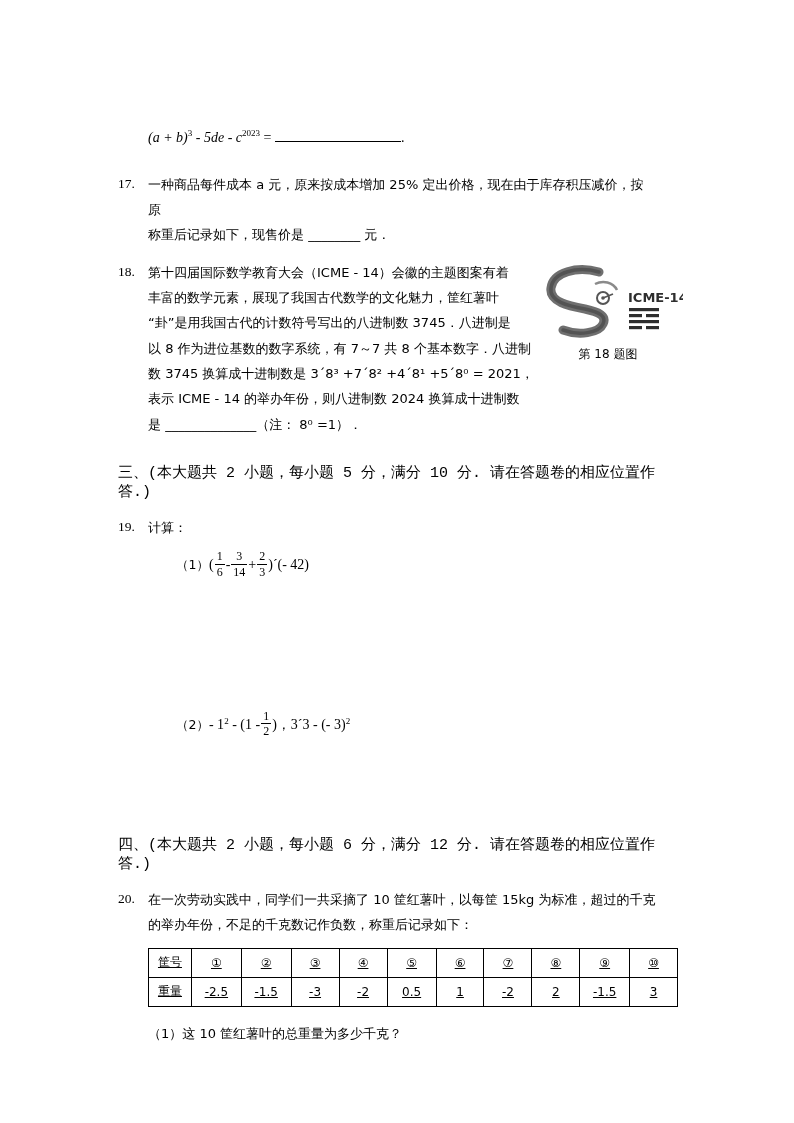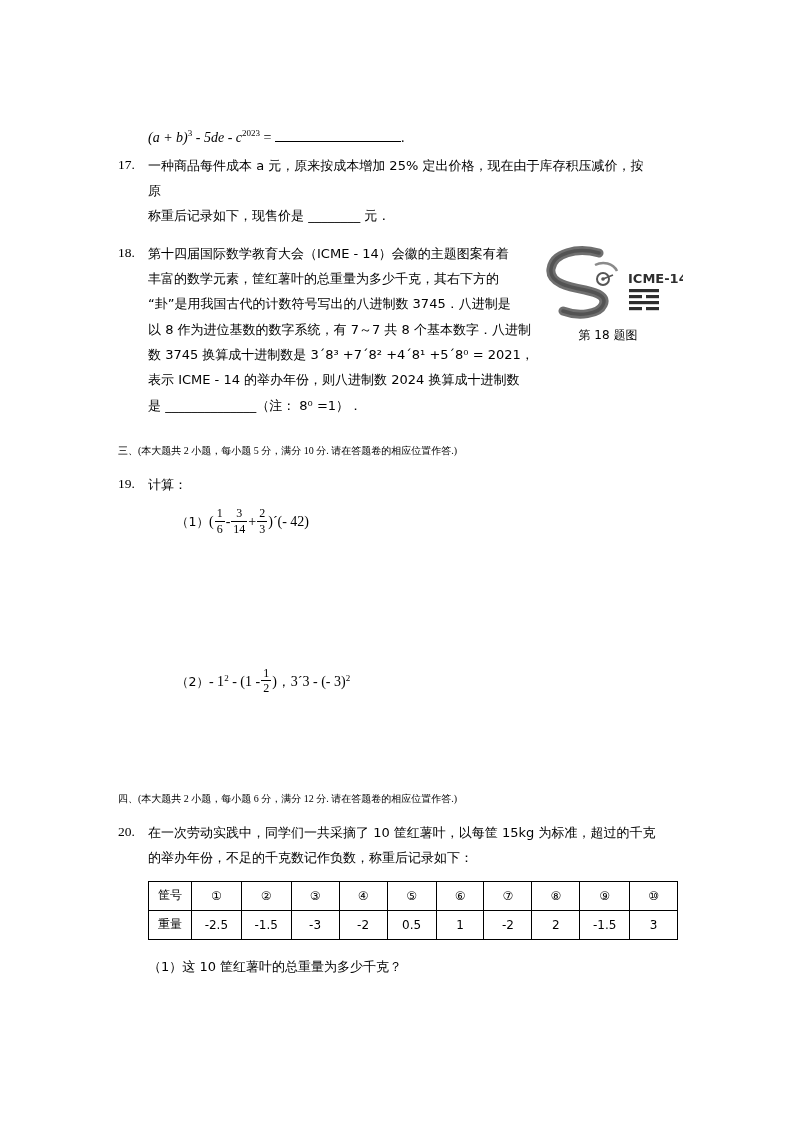--- a/index.html
+++ b/index.html
@@ -56,21 +56,21 @@
 
   
   .q16 {
     margin-left: 30px;
     font-size: 14px;
     font-family: "Liberation Serif", serif;
     white-space: nowrap;
   }
 
   
-  .block { margin-top: 7px; }
+  .block { margin-top: 26px; }
   .indent { margin-left: 30px; }
 
   
   .q18wrap { position: relative; margin-top: 12px; }
   .q18text { width: 400px; }
   .figure {
     position: absolute;
     right: -10px;
     top: 4px;
     width: 160px;
@@ -83,22 +83,22 @@
     margin: 0 auto;
   }
   .figcap {
     font-family: "DejaVu Sans", sans-serif;
     font-size: 12px;
     margin-top: 4px;
   }
 
   
   .section {
-    font-family: Liberation Serif, serif;
-    font-size: 10px;
+    font-family: Liberation Mono, monospace;
+    font-size: 15px;
     margin-top: 26px;
   }
   .section .sec-label { font-weight: normal; }
 
   
   .frac {
     display: inline-block;
     vertical-align: -0.55em;
     text-align: center;
     font-size: 12px;
@@ -121,20 +121,21 @@
   table.data {
     border-collapse: collapse;
     font-family: "DejaVu Sans", sans-serif;
     font-size: 12px;
   }
   table.data td {
     border: 1px solid #000;
     text-align: center;
     height: 28px;
     padding: 0 4px;
+    text-decoration: underline;
   }
   table.data td.head {
     width: 38px;
   }
   table.data td.cell { width: 44px; }
 
   .gap-lg { height: 120px; }
   .gap-md { height: 78px; }
 </style>
 </head>
@@ -161,21 +162,21 @@
           <div>称重后记录如下，现售价是 ________ 元．</div>
         </div>
       </div>
     </div>
 
     <div class="q18wrap">
       <div class="row">
         <div class="num">18.</div>
         <div class="body-cn q18text">
           <div>第十四届国际数学教育大会（ICME - 14）会徽的主题图案有着</div>
-          <div>丰富的数学元素，筐红薯叶的总重量为多少千克，其右下方的</div>
+          <div>丰富的数学元素，展现了我国古代数学的文化魅力，筐红薯叶</div>
           <div>“卦”是用我国古代的计数符号写出的八进制数 3745．八进制是</div>
           <div>以 8 作为进位基数的数字系统，有 7～7 共 8 个基本数字．八进制</div>
           <div>数 3745 换算成十进制数是 3´8³ +7´8² +4´8¹ +5´8⁰ = 2021，</div>
           <div>表示 ICME - 14 的举办年份，则八进制数 2024 换算成十进制数</div>
           <div>是 ______________（注： 8⁰ =1）．</div>
         </div>
       </div>
 
       <div class="figure">
         <div class="emblem">

